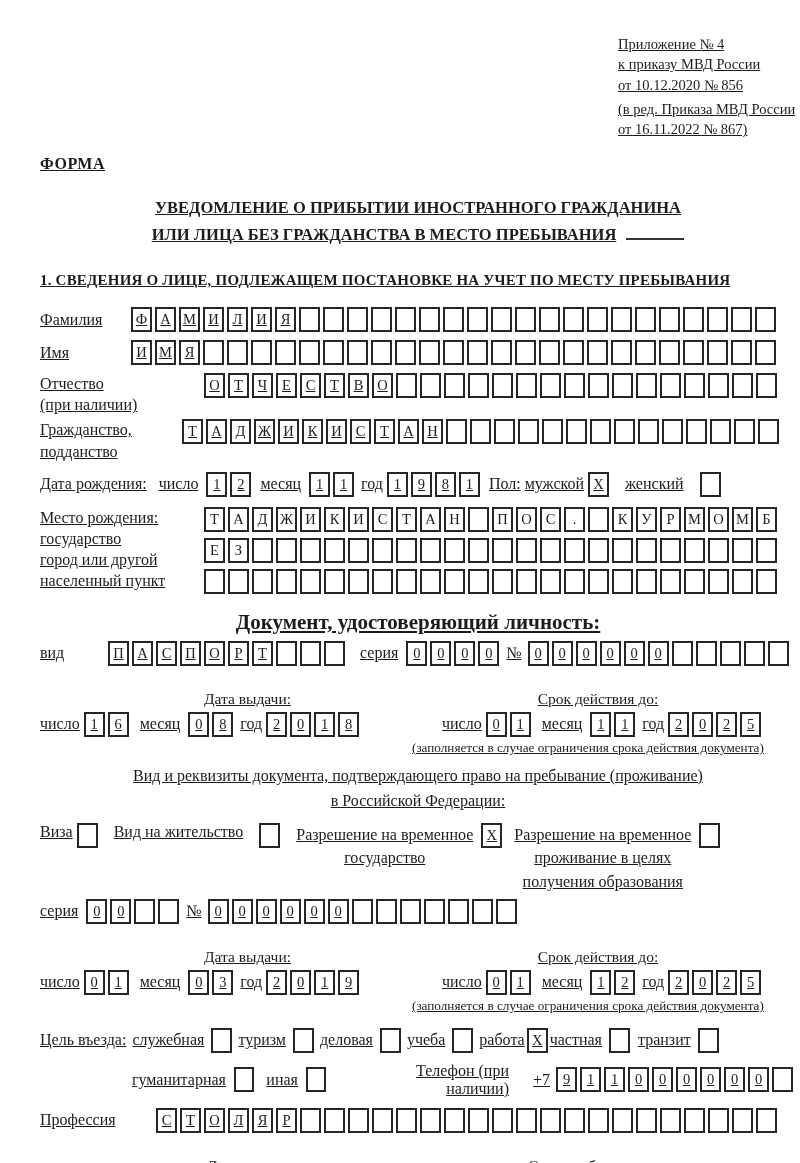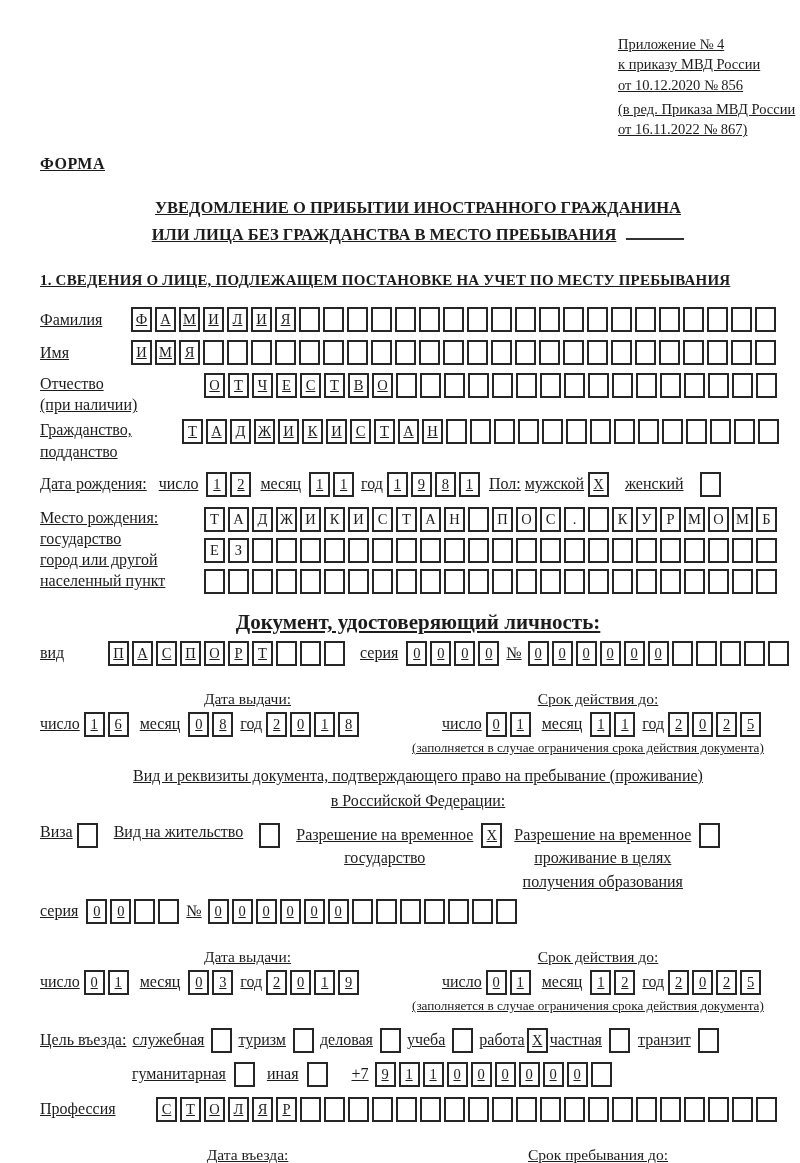--- a/index.html
+++ b/index.html
@@ -526,20 +526,21 @@
     <span class="chk"></span>
     <span class="ml8">транзит</span>
     <span class="chk"></span>
   </div>
 
   <div class="purpose2">
     <span>гуманитарная</span>
     <span class="chk ml8"></span>
     <span class="ml12">иная</span>
     <span class="chk ml8"></span>
+    <span class="ml16" style="margin-left:28px;">Телефон (при наличии)</span>
     <span style="margin-left:24px;">+7</span>
     <span class="boxes ml6">
         <span class="cb">9</span>
         <span class="cb">1</span>
         <span class="cb">1</span>
         <span class="cb">0</span>
         <span class="cb">0</span>
         <span class="cb">0</span>
         <span class="cb">0</span>
         <span class="cb">0</span>

